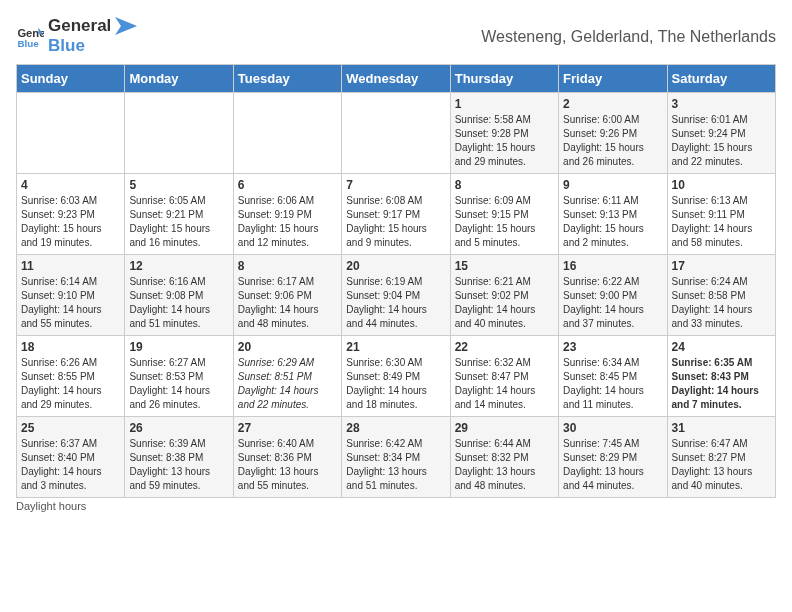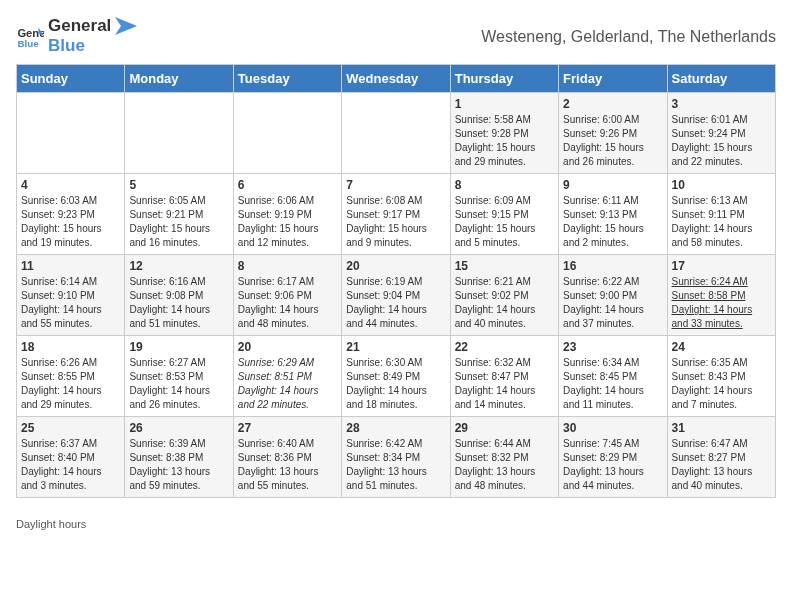--- a/index.html
+++ b/index.html
@@ -237,21 +237,21 @@
         </td>
         <td>
           <span class="day-number">16</span>
           <div class="day-info" style="white-space: pre-line;">Sunrise: 6:22 AM
 Sunset: 9:00 PM
 Daylight: 14 hours
 and 37 minutes.</div>
         </td>
         <td>
           <span class="day-number">17</span>
-          <div class="day-info" style="white-space: pre-line; text-decoration: underline;">Sunrise: 6:24 AM
+          <div class="day-info" style="white-space: pre-line;">Sunrise: 6:24 AM
 Sunset: 8:58 PM
 Daylight: 14 hours
 and 33 minutes.</div>
         </td>
       </tr>
       <tr>
         <td>
           <span class="day-number">18</span>
           <div class="day-info" style="white-space: pre-line;">Sunrise: 6:26 AM
 Sunset: 8:55 PM
@@ -288,21 +288,21 @@
         </td>
         <td>
           <span class="day-number">23</span>
           <div class="day-info" style="white-space: pre-line;">Sunrise: 6:34 AM
 Sunset: 8:45 PM
 Daylight: 14 hours
 and 11 minutes.</div>
         </td>
         <td>
           <span class="day-number">24</span>
-          <div class="day-info" style="white-space: pre-line;">Sunrise: 6:35 AM
+          <div class="day-info" style="white-space: pre-line; font-weight: bold;">Sunrise: 6:35 AM
 Sunset: 8:43 PM
 Daylight: 14 hours
 and 7 minutes.</div>
         </td>
       </tr>
       <tr>
         <td>
           <span class="day-number">25</span>
           <div class="day-info" style="white-space: pre-line;">Sunrise: 6:37 AM
 Sunset: 8:40 PM
@@ -348,15 +348,15 @@
           <span class="day-number">31</span>
           <div class="day-info" style="white-space: pre-line;">Sunrise: 6:47 AM
 Sunset: 8:27 PM
 Daylight: 13 hours
 and 40 minutes.</div>
         </td>
       </tr>
     </tbody>
 </table>
 
-<div style="margin-top:20px; font-size:11px; color:#555; text-align:left;">
+<div style="margin-top:2px; font-size:11px; color:#555; text-align:left;">
   <span>Daylight hours</span>
 </div>
 
 </body></html>

